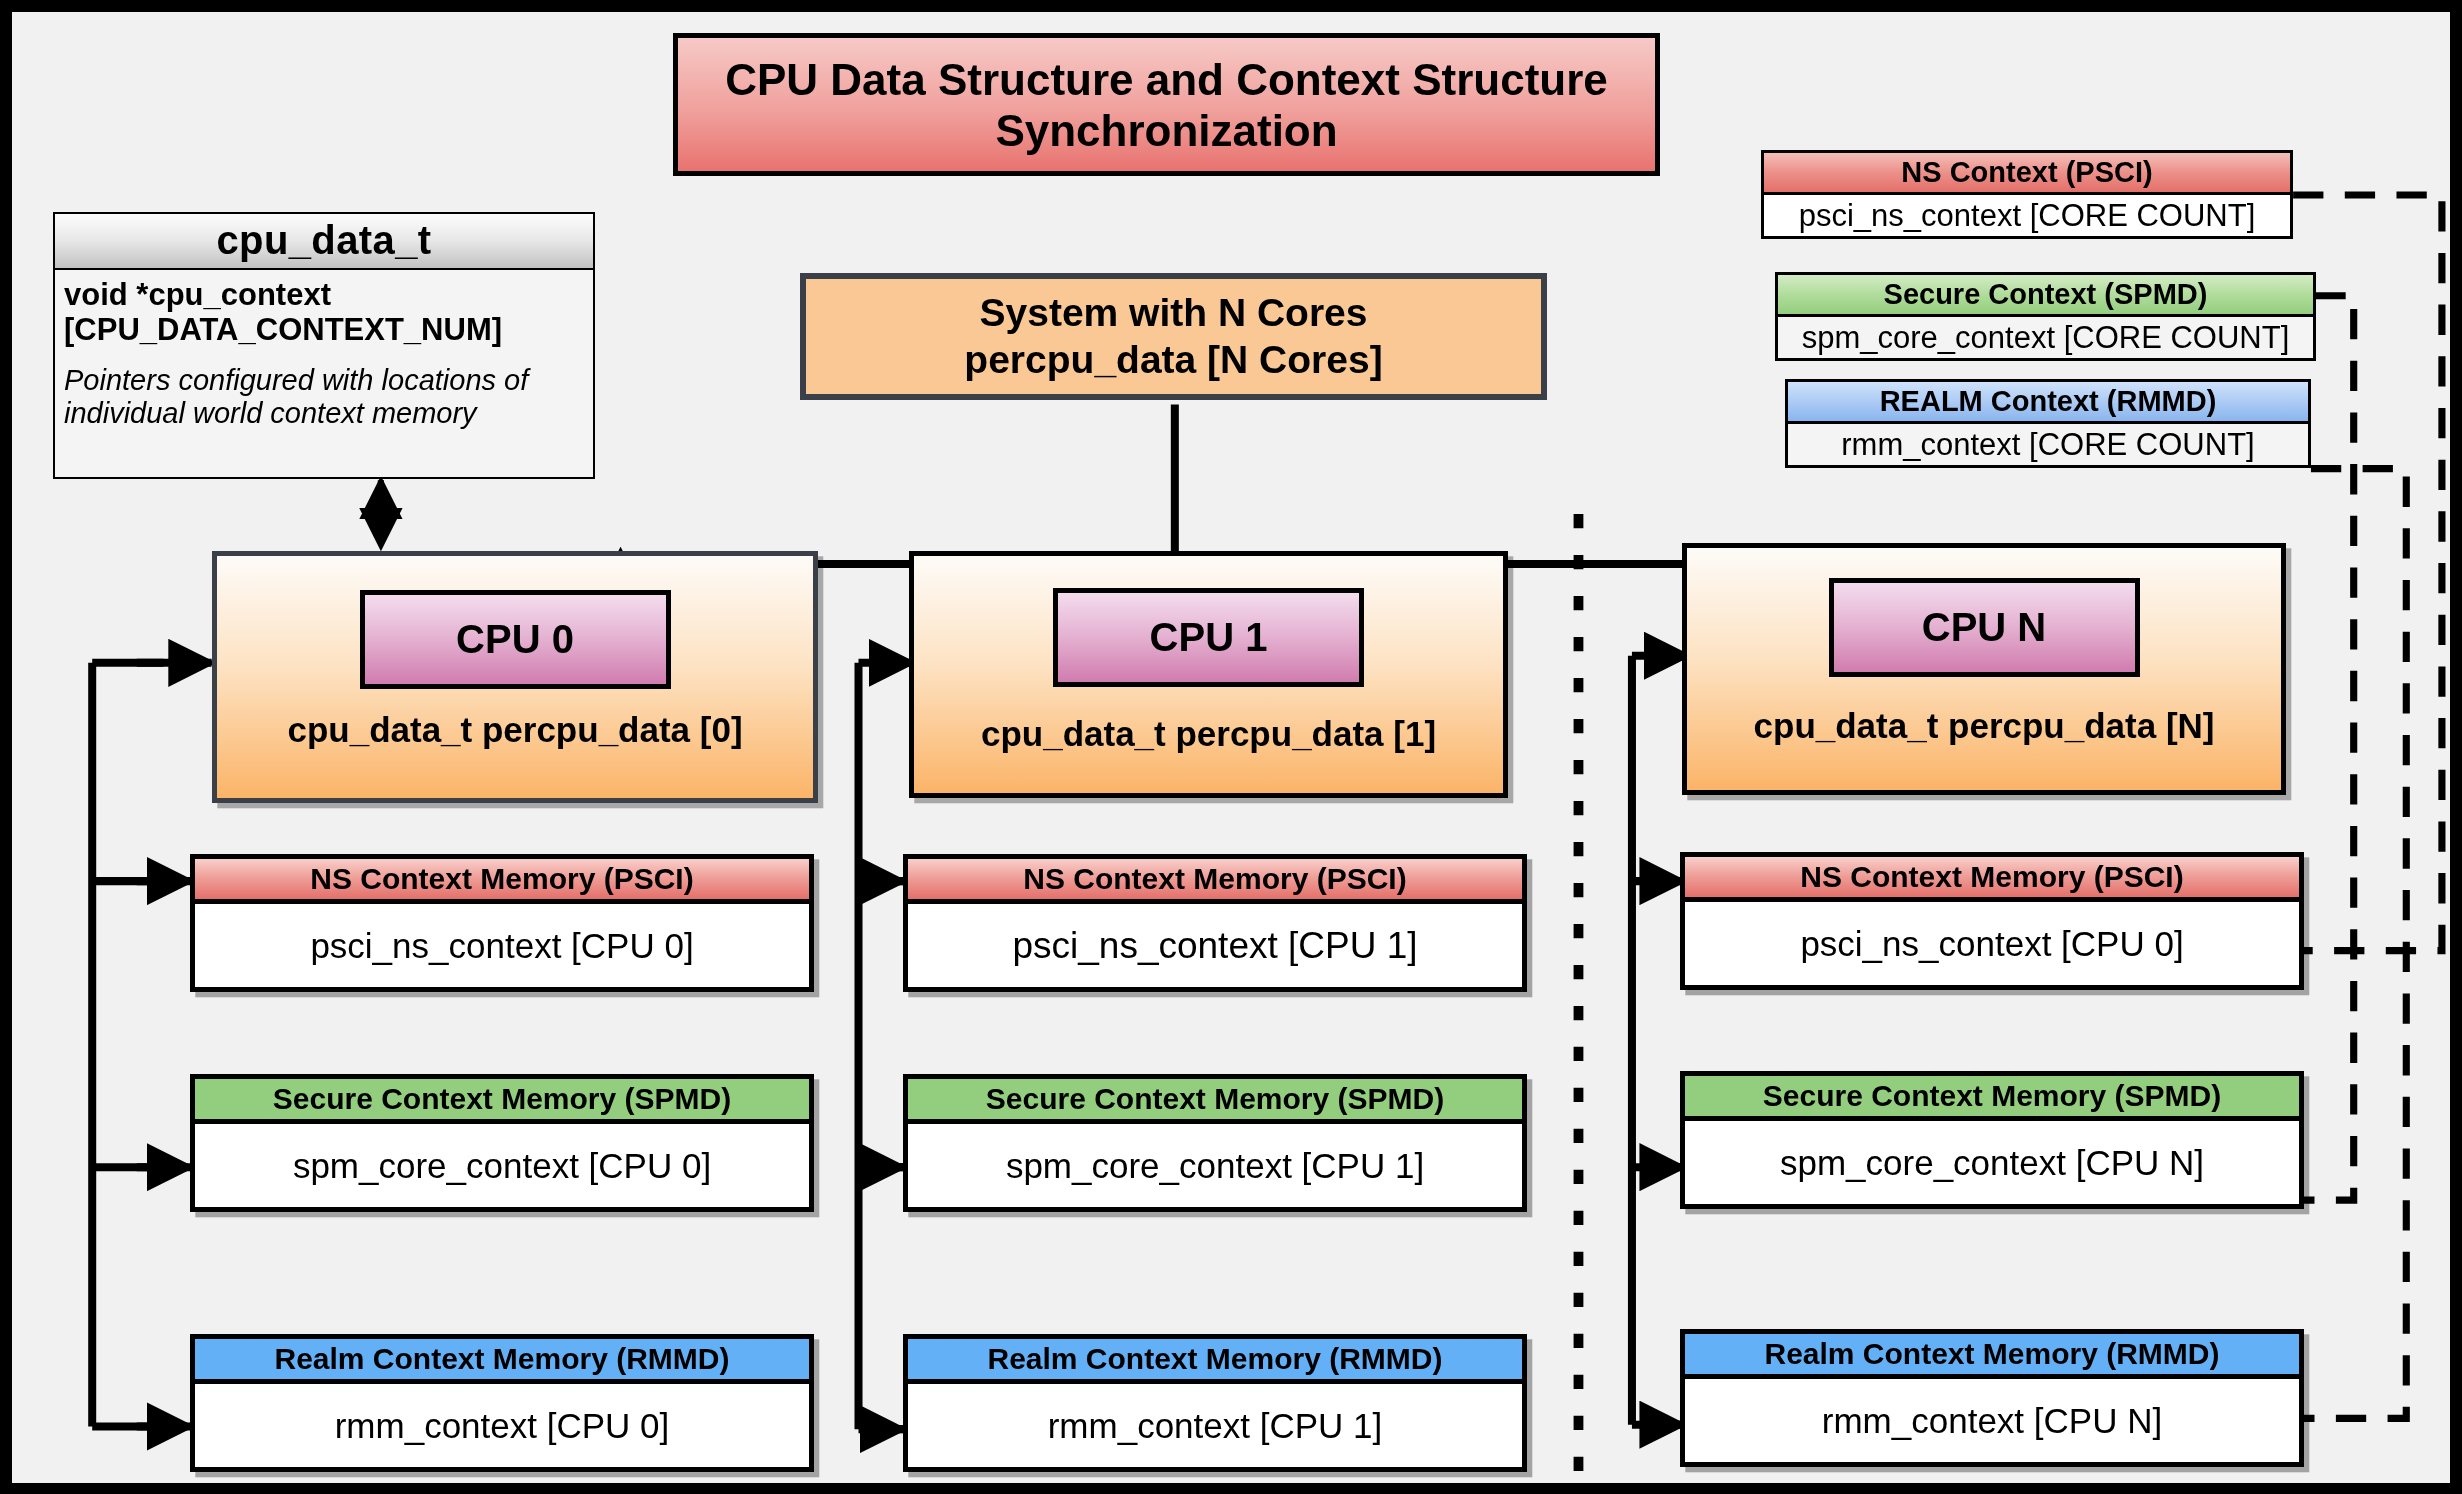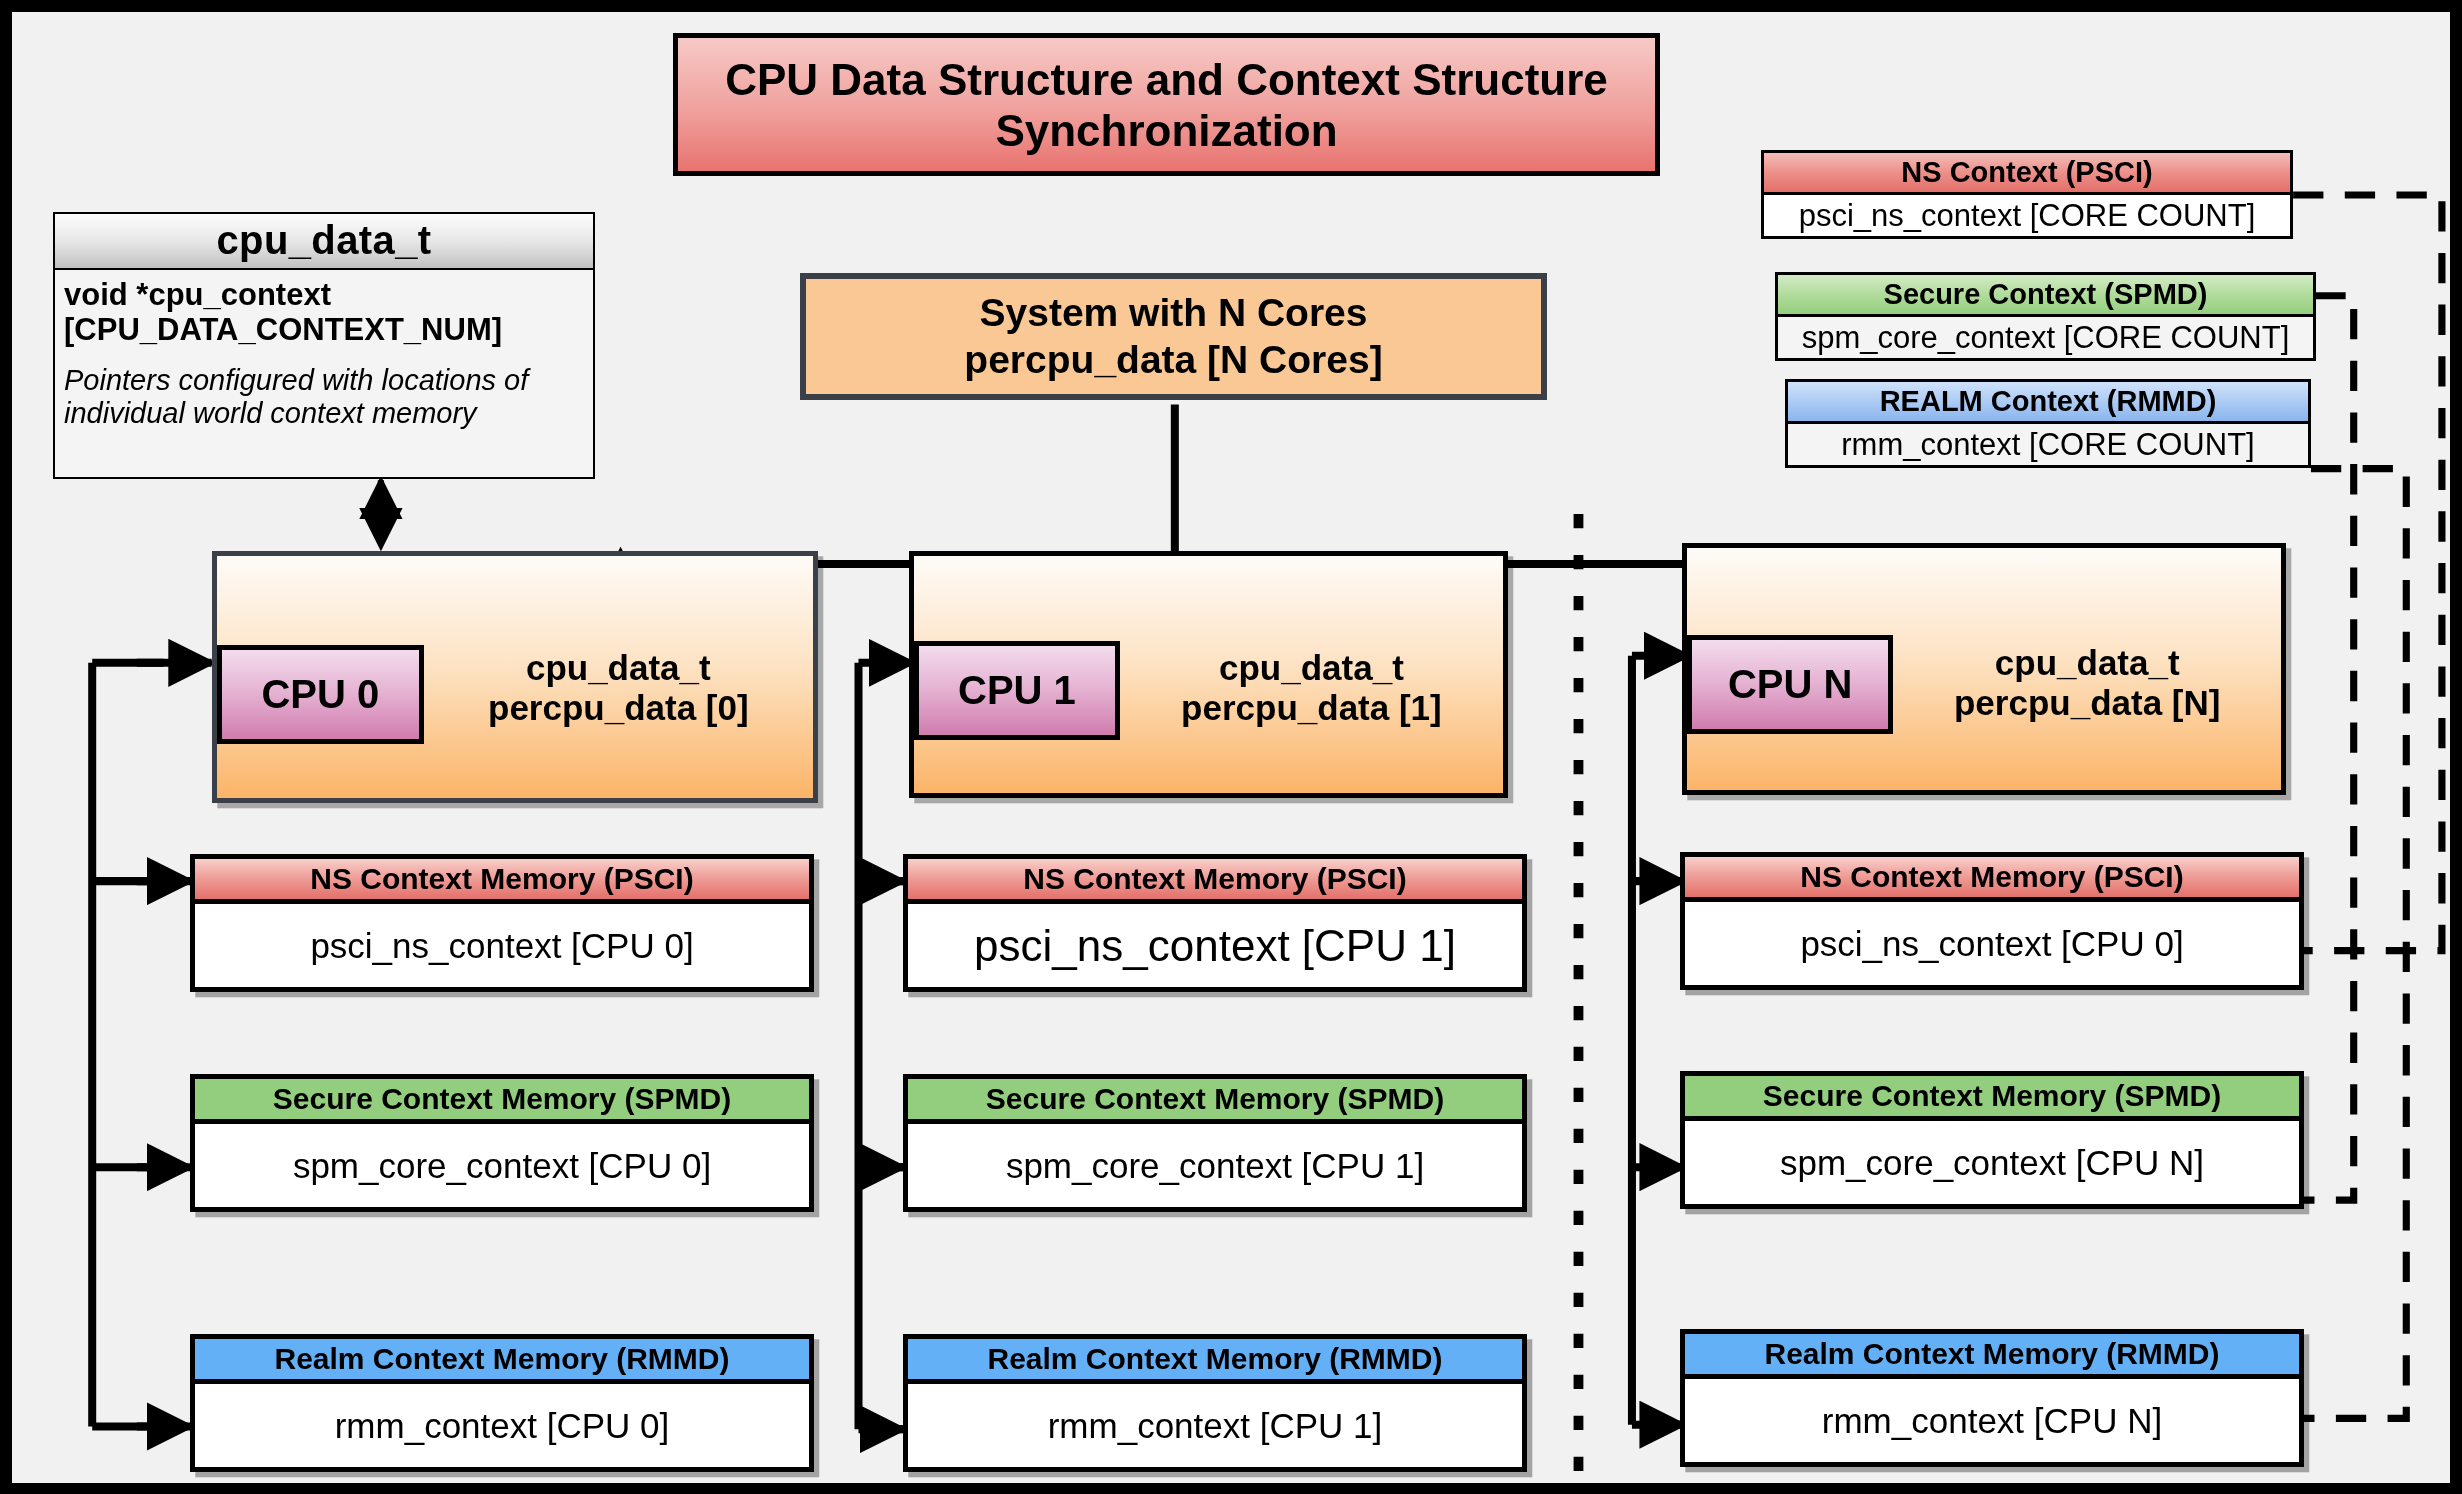--- a/index.html
+++ b/index.html
@@ -71,23 +71,22 @@
     border:6.2px solid #3b4048;
     background:#fac894;
     display:flex;align-items:center;justify-content:center;
     text-align:center;font-weight:bold;color:#000;line-height:1.18;
   }
 
   
   .cpu-block{
     border:5.3px solid #000;
     background:linear-gradient(to bottom,#fdfbf8 0%,#fde3c4 45%,#fbb468 100%);
-    display:flex;flex-direction:row;align-items:center;
+    display:flex;flex-direction:column;align-items:center;
     box-shadow:5.3px 5.3px 0 rgba(0,0,0,0.30);
-    justify-content:flex-end;
   }
   .cpu-block.framed{border:5.3px solid #3b4048;}
   .cpu-chip{
     border:5.3px solid #000;
     background:linear-gradient(to bottom,#f3dced 0%,#e5b2d2 48%,#d07cae 100%);
     display:flex;align-items:center;justify-content:center;
     font-weight:bold;color:#000;text-align:center;
   }
   .cpu-label{
     font-weight:bold;color:#000;text-align:center;width:100%;
@@ -281,21 +280,21 @@
     <div class="ctx-body" style="font-size:35px;">rmm_context [CPU 0]</div>
   </div>
 
   <div class="node cpu-block" style="left:897px; top:539px; width:599px; height:247px;">
     <div class="cpu-chip" style="margin-top:32px;width:301px;height:89px;font-size:40px;">CPU 1</div>
     <div class="cpu-label" style="margin-top:27px;font-size:35px;">cpu_data_t percpu_data [1]</div>
   </div>
 
   <div class="node ctx-card" style="left:891px; top:842px; width:624px; height:138px;">
     <div class="ctx-hdr hdr-ns" style="height:40px;font-size:30px;">NS Context Memory (PSCI)</div>
-    <div class="ctx-body" style="font-size:44px;">psci_ns_context [CPU 1]</div>
+    <div class="ctx-body" style="font-size:37px;">psci_ns_context [CPU 1]</div>
   </div>
 
   <div class="node ctx-card" style="left:891px; top:1062px; width:624px; height:138px;">
     <div class="ctx-hdr hdr-secure" style="height:40px;font-size:30px;">Secure Context Memory (SPMD)</div>
     <div class="ctx-body" style="font-size:35px;">spm_core_context [CPU 1]</div>
   </div>
 
   <div class="node ctx-card" style="left:891px; top:1322px; width:624px; height:138px;">
     <div class="ctx-hdr hdr-realm" style="height:40px;font-size:30px;">Realm Context Memory (RMMD)</div>
     <div class="ctx-body" style="font-size:35px;">rmm_context [CPU 1]</div>

